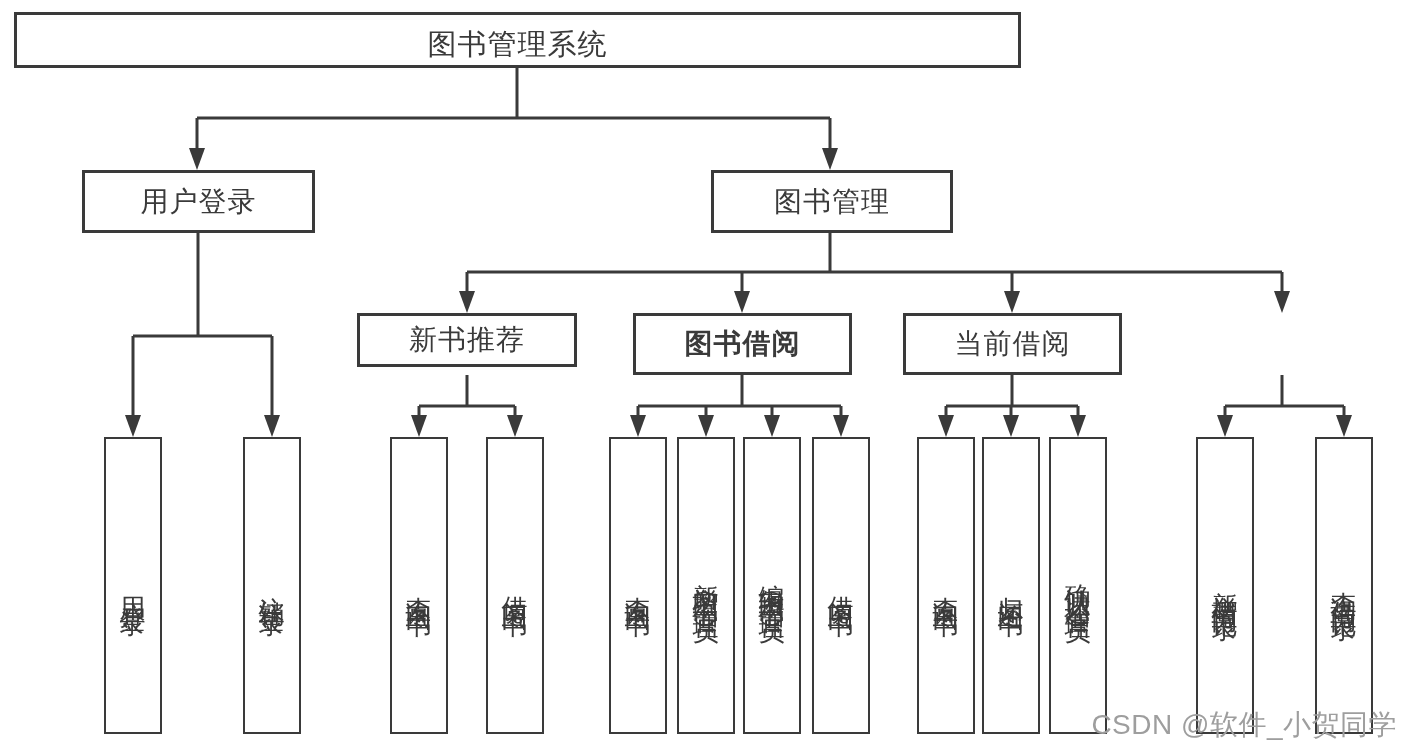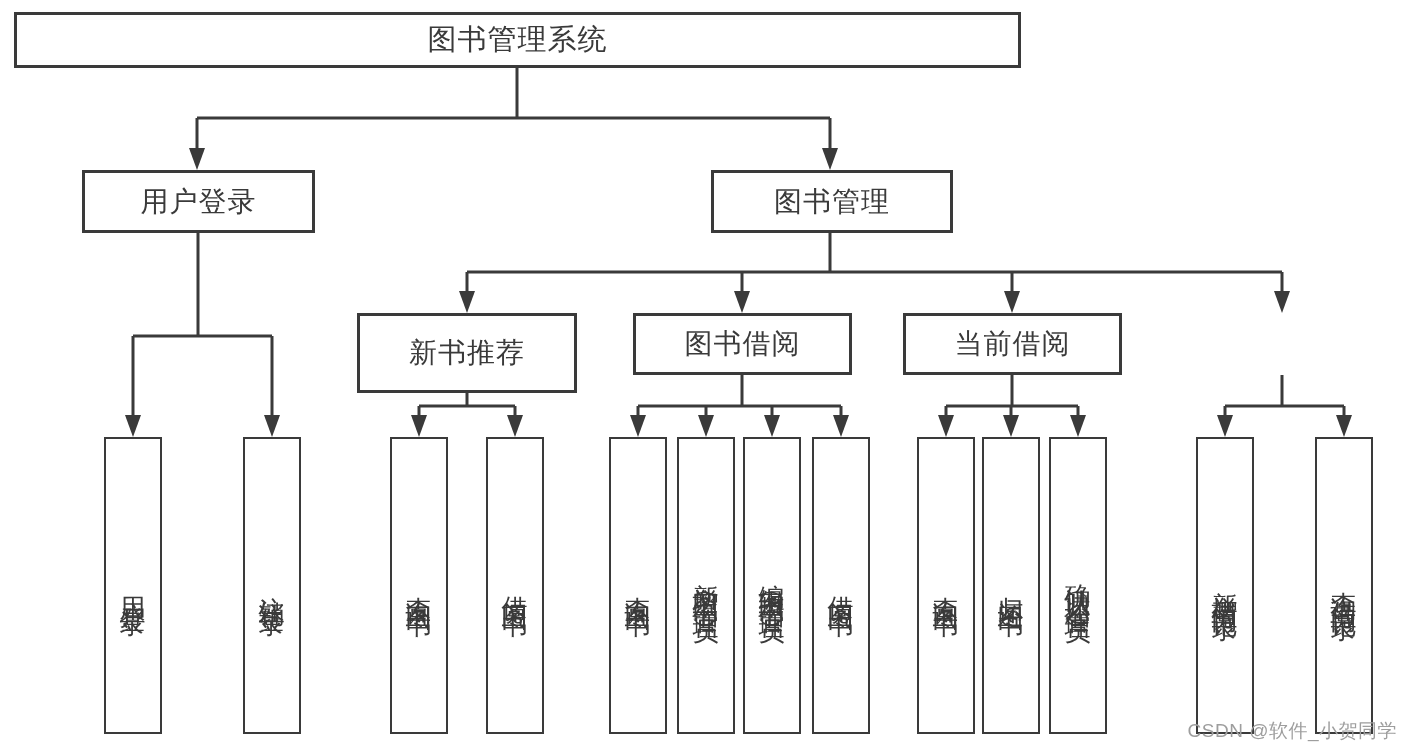--- a/index.html
+++ b/index.html
@@ -29,21 +29,21 @@
     text-orientation:mixed;
     font-size:26px;
     letter-spacing:5px;
     line-height:1;
     white-space:nowrap;
   }
   .watermark{
     position:absolute;
     right:8px;
     bottom:3px;
-    font-size:19px;
+    font-size:28px;
     letter-spacing:0.5px;
     color:#9e9e9e;
     white-space:nowrap;
   }
 </style>
 </head>
 <body>
 
 <div id="canvas">
 
@@ -83,35 +83,35 @@
       <polygon points="764,415 780,415 772,437"></polygon>
       <polygon points="833,415 849,415 841,437"></polygon>
       <polygon points="938,415 954,415 946,437"></polygon>
       <polygon points="1003,415 1019,415 1011,437"></polygon>
       <polygon points="1070,415 1086,415 1078,437"></polygon>
       <polygon points="1217,415 1233,415 1225,437"></polygon>
       <polygon points="1336,415 1352,415 1344,437"></polygon>
     </g>
   </svg>
 
-  <div class="box root" style="left:14px;top:12px;width:1007px;height:56px;">
+  <div class="box root" style="left:14px;top:12px;width:1007px;height:56px;align-items:flex-end;">
     <span class="hlabel">图书管理系统</span>
   </div>
 
   <div class="box" style="left:82px;top:170px;width:233px;height:63px;">
     <span class="hlabel">用户登录</span>
   </div>
   <div class="box" style="left:711px;top:170px;width:242px;height:63px;">
     <span class="hlabel">图书管理</span>
   </div>
 
-  <div class="box" style="left:357px;top:313px;width:220px;height:80px;">
+  <div class="box" style="left:357px;top:313px;width:220px;height:54px;">
     <span class="hlabel">新书推荐</span>
   </div>
-  <div class="box" style="left:633px;top:313px;width:219px;height:62px;">
+  <div class="box" style="left:633px;top:313px;width:219px;height:62px;font-weight:bold;">
     <span class="hlabel">图书借阅</span>
   </div>
   <div class="box" style="left:903px;top:313px;width:219px;height:62px;">
     <span class="hlabel">当前借阅</span>
   </div>
 
   <div class="box leaf" style="left:104px;top:437px;width:58px;height:297px;">
     <span class="vlabel">用户登录</span>
   </div>
   <div class="box leaf" style="left:243px;top:437px;width:58px;height:297px;">

